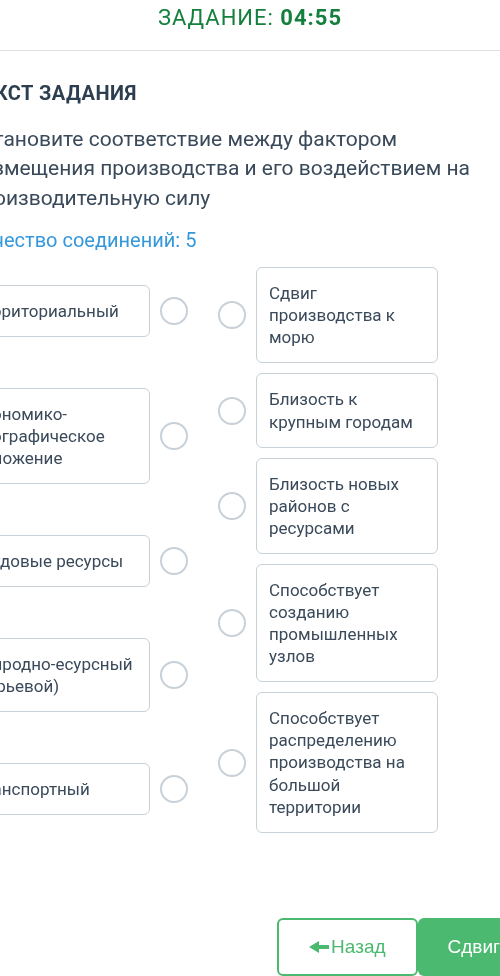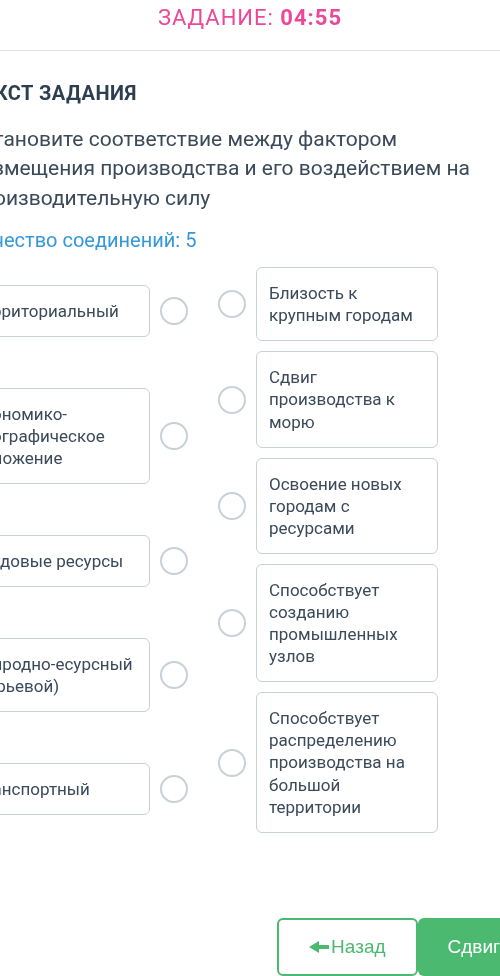--- a/index.html
+++ b/index.html
@@ -11,21 +11,21 @@
       font-family: -apple-system, BlinkMacSystemFont, 'Segoe UI', Roboto, sans-serif;
       background: #fff;
       width: 500px;
       height: 976px;
       overflow: hidden;
       position: relative;
     }
     .header {
       text-align: center;
       padding: 5px 0 20px 0;
-      color: #ec4899;
+      color: #15803d;
       font-size: 22px;
       letter-spacing: 1px;
       border-bottom: 1px solid #e0e0e0;
     }
     .header .time {
       font-weight: 700;
     }
     .content {
       padding: 20px 0 0 0;
       margin-left: -30px;
@@ -175,29 +175,29 @@
       </div>
       <div class="match-item">
         <div class="match-box">ранспортный</div>
         <div class="radio-circle"></div>
       </div>
     </div>
 
     <div class="right-column">
       <div class="match-item right">
         <div class="radio-circle"></div>
+        <div class="match-box">Сдвиг производства к морю</div>
+      </div>
+      <div class="match-item right">
+        <div class="radio-circle"></div>
         <div class="match-box">Близость к крупным городам</div>
       </div>
       <div class="match-item right">
         <div class="radio-circle"></div>
-        <div class="match-box">Сдвиг производства к морю</div>
-      </div>
-      <div class="match-item right">
-        <div class="radio-circle"></div>
-        <div class="match-box">Освоение новых городам с ресурсами</div>
+        <div class="match-box">Близость новых районов с ресурсами</div>
       </div>
       <div class="match-item right">
         <div class="radio-circle"></div>
         <div class="match-box">Способствует созданию промышленных узлов</div>
       </div>
       <div class="match-item right">
         <div class="radio-circle"></div>
         <div class="match-box">Способствует распределению производства на большой территории</div>
       </div>
     </div>

